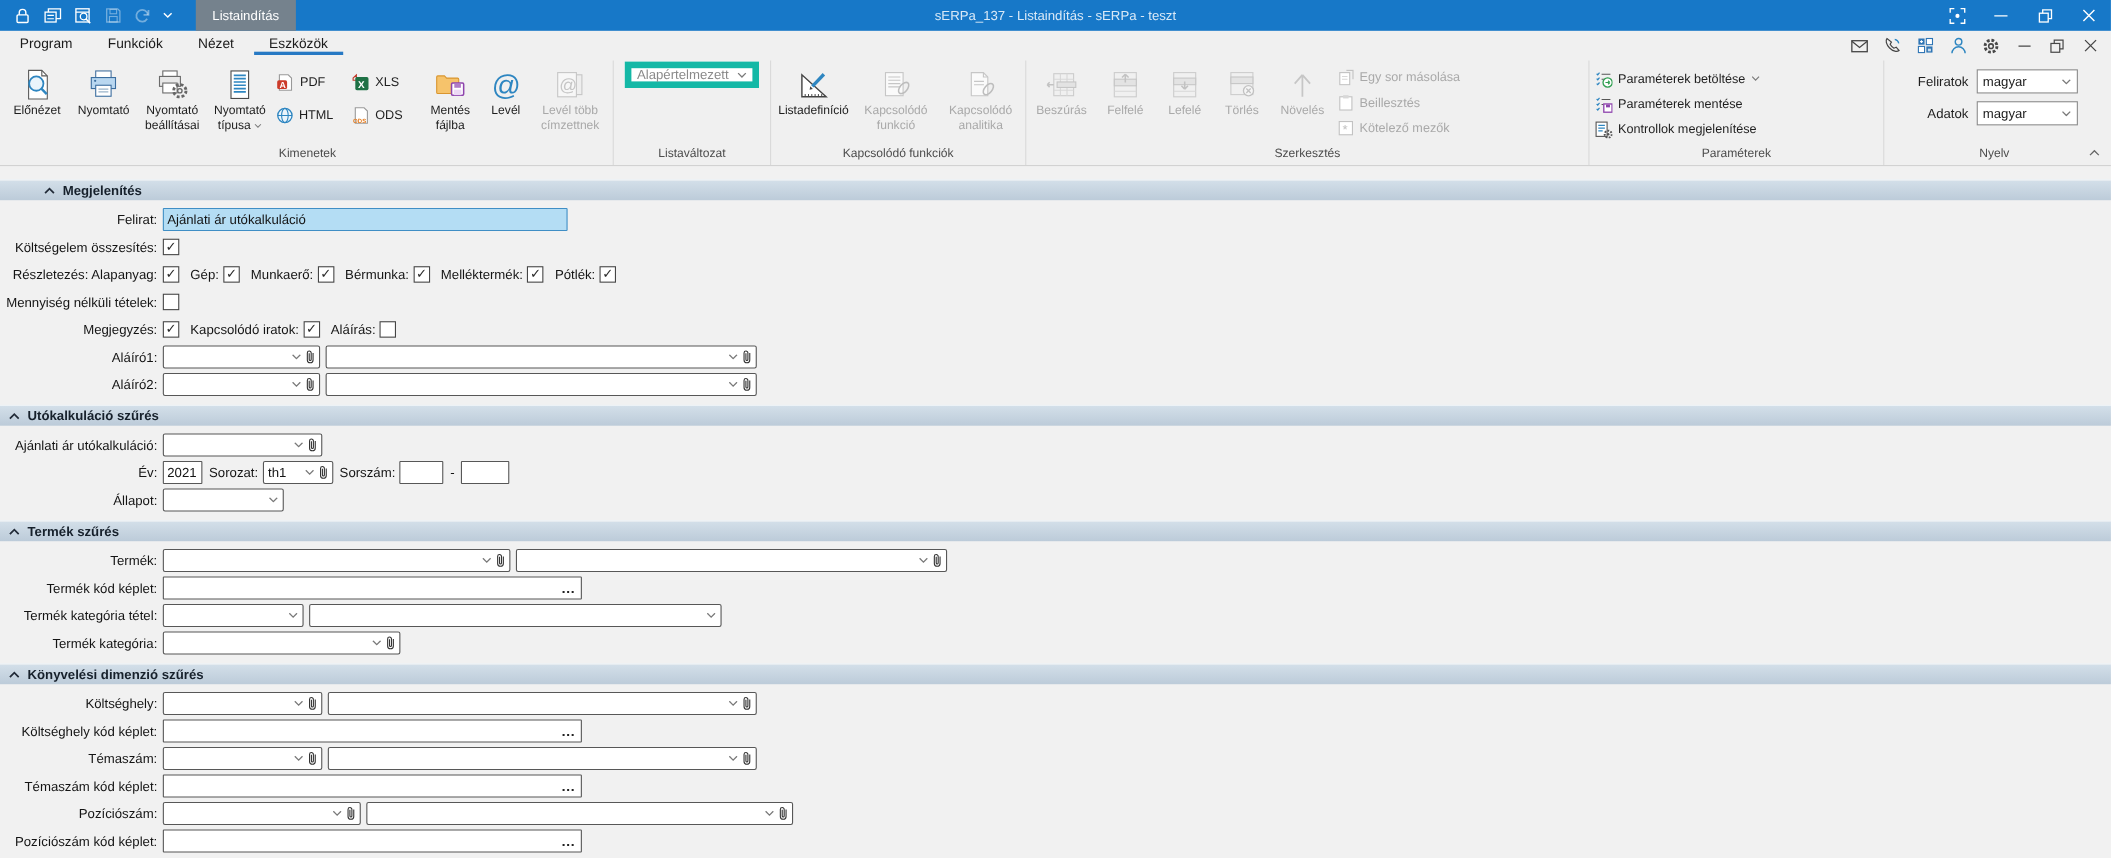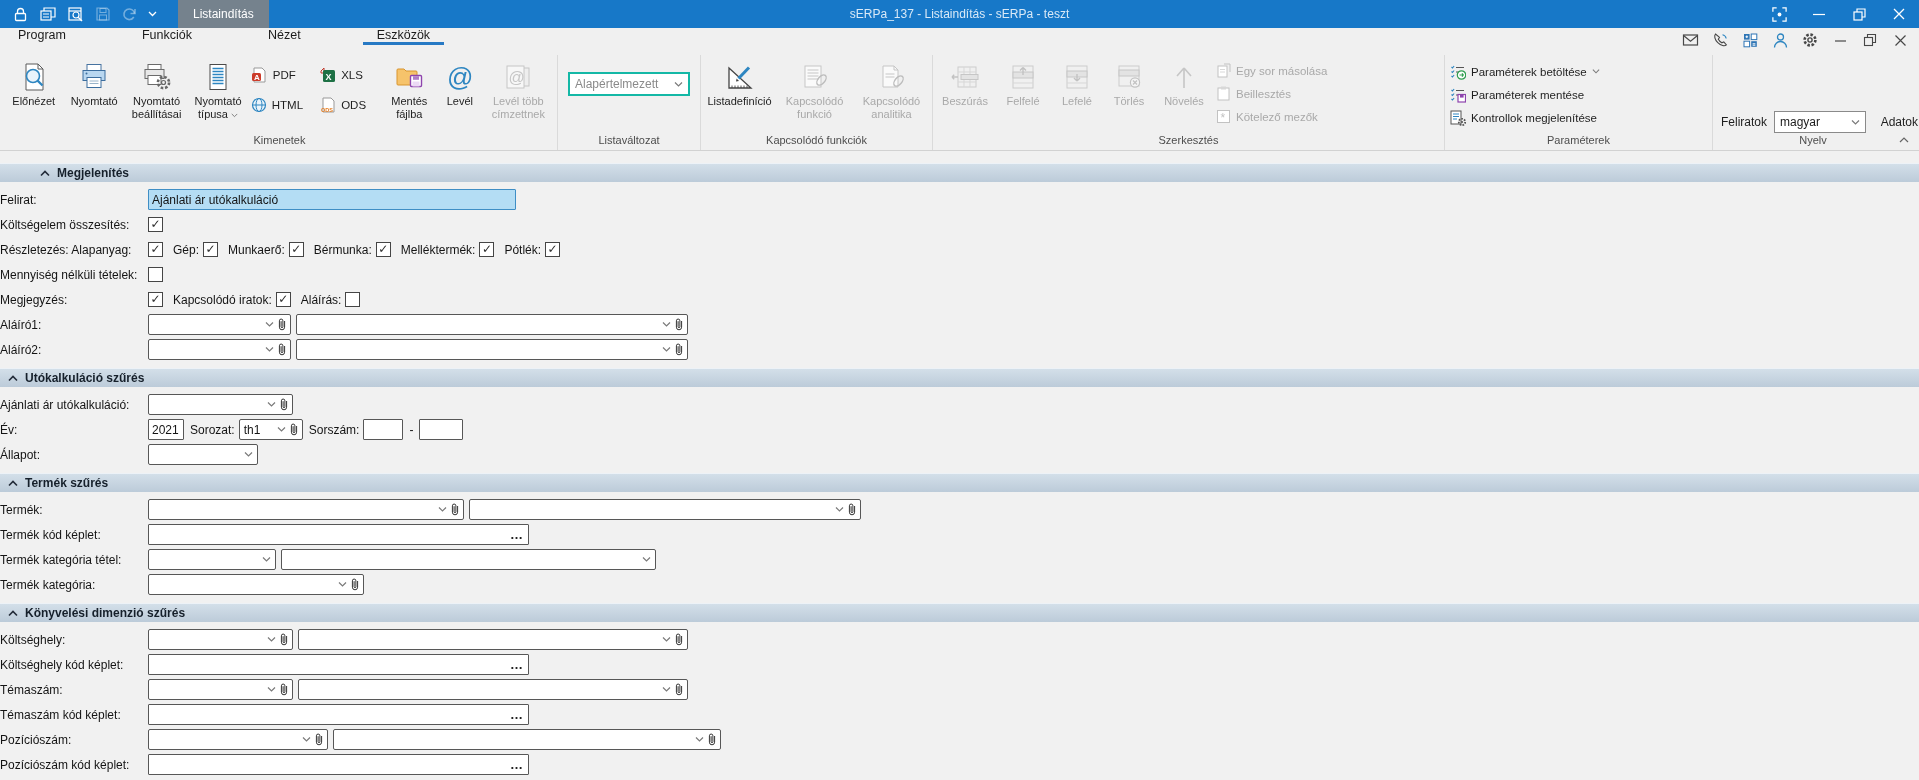--- a/index.html
+++ b/index.html
@@ -11,58 +11,58 @@
   .qat { display:flex; align-items:center; gap:10px; padding-left:12px; height:100%; }
   .qat svg { display:block; }
   .tb-tab { position:absolute; left:178px; top:0; height:28px; background:#75828d; color:#fff;
     font-size:12px; display:flex; align-items:center; padding:0 15px; }
   .tb-title { position:absolute; left:0; right:0; top:0; height:28px; display:flex; align-items:center;
     justify-content:center; font-size:12px; color:#d9e9f7; pointer-events:none; }
   .tb-btns { margin-left:auto; display:flex; height:100%; }
   .tb-btn { width:40px; height:100%; display:flex; align-items:center; justify-content:center; }
 
   
-  .menubar { height:27px; background:#f0f0f0; display:flex; align-items:flex-start; font-size:12.5px; color:#1b1b1b;gap:44px; }
+  .menubar { height:27px; background:#f0f0f0; display:flex; align-items:center; font-size:12.5px; color:#1b1b1b; }
   .menu-item { display:flex; align-items:center; padding:0 14px; border-bottom:3px solid transparent; margin-left:4px; }
   .menu-item.active { border-bottom-color:#2779c4; }
   .mb-icons { margin-left:auto; display:flex; align-items:center; gap:4px; padding-right:6px; }
   .mb-ic { width:26px; height:24px; display:flex; align-items:center; justify-content:center; }
 
   
   .ribbon { position:relative; height:96px; background:#f0f0f0; border-bottom:1px solid #d2d2d2;
     display:flex; align-items:stretch; padding:0 2px; }
   .rgroup { display:flex; flex-direction:column; border-right:1px solid #dadada; padding:1px 2px 0; }
   .rgc { flex:1; display:flex; align-items:stretch; }
   .rgl { height:17px; line-height:15px; text-align:center; font-size:11px; color:#4d4d4d; }
   .bigbtn { display:flex; flex-direction:column; align-items:center; padding-top:5px;
     font-size:11px; line-height:1.15; text-align:center; color:#1e1e1e; }
   .bigbtn .ric { height:32px; display:flex; align-items:center; justify-content:center; }
   .bigbtn .lbl { margin-top:2px; }
   .smallcol { display:flex; flex-direction:column; padding-top:7px; }
   .smallbtn { display:flex; align-items:center; gap:5px; font-size:11.5px; color:#1e1e1e; height:23px; padding:0 3px; white-space:nowrap; }
   .disabled, .disabled .lbl { color:#a9a9a9 !important; }
-  .rcombo { width:122px; height:24px; margin-top:16px; background:#fff; border:2px solid #14b8a6;
+  .rcombo { width:122px; height:24px; margin-top:0; background:#fff; border:6px solid #14b8a6;
     display:flex; align-items:center; padding:0 5px; font-size:12px; color:#8a8a8a; }
   .rcombo .cv { margin-left:auto; }
   .langrow { display:flex; align-items:center; gap:7px; margin-top:7px; font-size:12px; color:#1e1e1e; }
   .langrow .ll { width:52px; text-align:right; }
   .langcombo { width:92px; height:22px; background:#fff; border:1px solid #8a8a8a; display:flex;
     align-items:center; padding:0 5px; font-size:12px; color:#1b1b1b; }
   .langcombo .cv { margin-left:auto; }
   .ribbon-collapse { position:absolute; right:10px; bottom:3px; }
 
   
   .formarea { padding-top:12px; background:#f1f1f1; height:629px; }
   .secbar { height:19px; margin-top:8px; display:flex; align-items:center; gap:7px; padding-left:8px;
     background:linear-gradient(#d3dfe9,#bccbd9); border-top:1px solid #edf2f7;
     font-weight:bold; font-size:12px; color:#16202b; }
   .secbar:first-child { margin-top:0;padding-left:40px; }
   .frow { display:flex; align-items:center; height:21px; margin-top:4px; }
   .frow.first { margin-top:7px; }
-  .flabel { width:148px; flex-shrink:0; padding-right:5px; font-size:12px; color:#141414; }
+  .flabel { width:148px; flex-shrink:0; text-align:right; padding-right:5px; font-size:12px; color:#141414; }
   .inlbl { font-size:12px; color:#141414; margin:0 4px 0 10px; }
   .checkbox { width:15px; height:15px; background:#fff; border:1px solid #454545; display:inline-flex;
     align-items:center; justify-content:center; }
   .checkbox.checked::after { content:"✓"; font-size:12px; font-weight:bold; color:#2b2b2b; margin-top:-1px; }
   .tbox { height:21px; background:#fff; border:1px solid #575757; border-radius:1px; font-size:12px;
     color:#141414; padding:0 3px; display:inline-flex; align-items:center; }
   input.tbox { outline:none; }
   .tbox.focused { background:#b4ddf4; border-color:#3f8ec5; }
   .combo { height:21px; background:#fff; border:1px solid #575757; border-radius:2px; display:inline-flex;
     align-items:center; padding:0 4px; gap:4px; font-size:12px; color:#141414; }
@@ -475,21 +475,21 @@
               <circle cx="12" cy="12" r="1.1" fill="#555"></circle>
             </svg>
             <span>Kontrollok megjelenítése</span>
           </div>
       </div>
     </div>
     <div class="rgl">Paraméterek</div>
   </div>
 
   <div class="rgroup" style="width:200px; border-right:none">
-    <div class="rgc" style="flex-direction:row; align-items:flex-end">
+    <div class="rgc" style="flex-direction:column; align-items:center">
       <div class="langrow">
         <span class="ll">Feliratok</span>
         <div class="langcombo">
             <span>magyar</span>
             <svg class="cv" width="9" height="5" viewBox="0 0 9 5">
               <path d="M1 .5 4.5 4 8 .5"></path>
             </svg>
           </div>
       </div>
       <div class="langrow">

